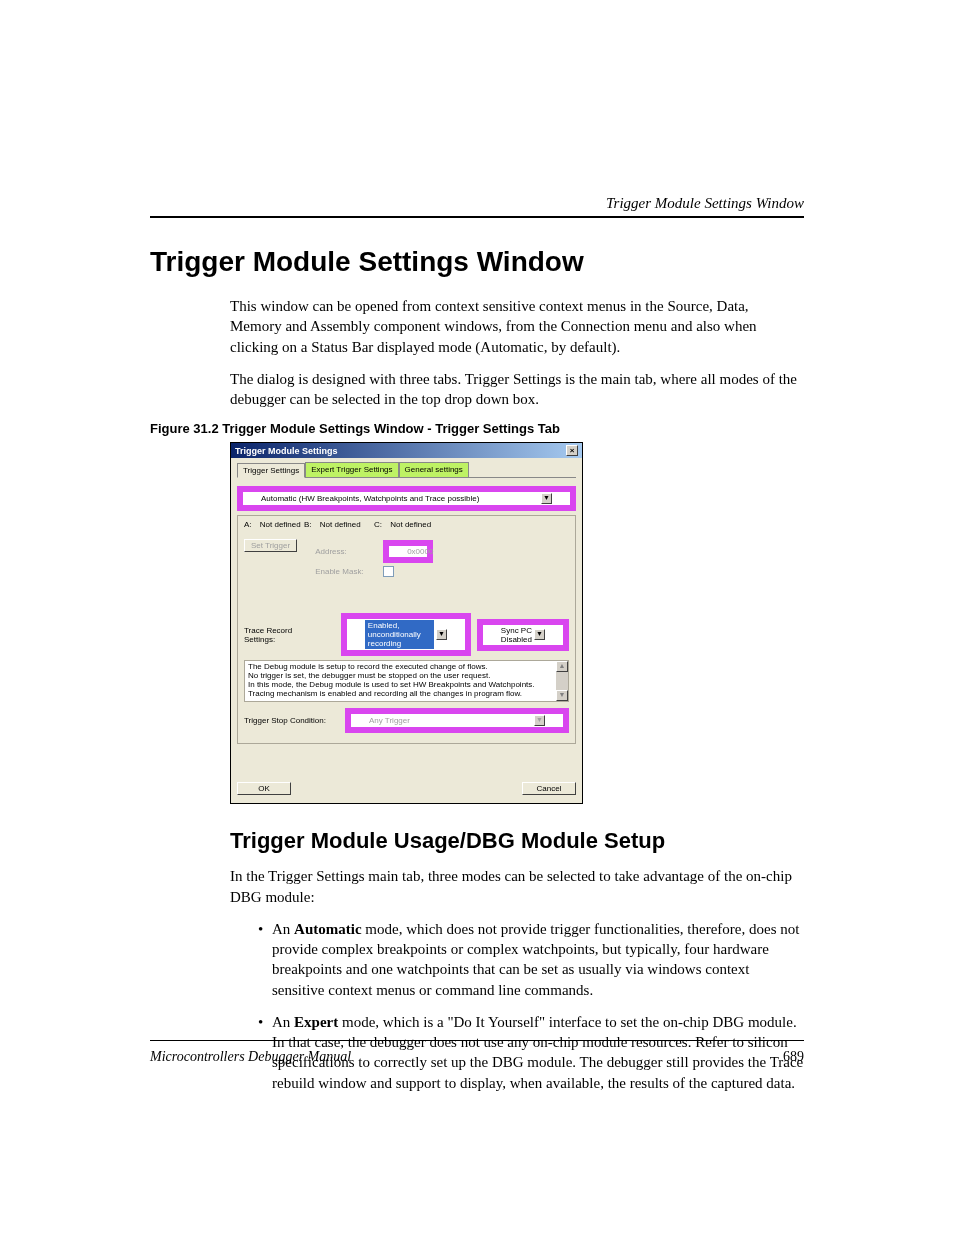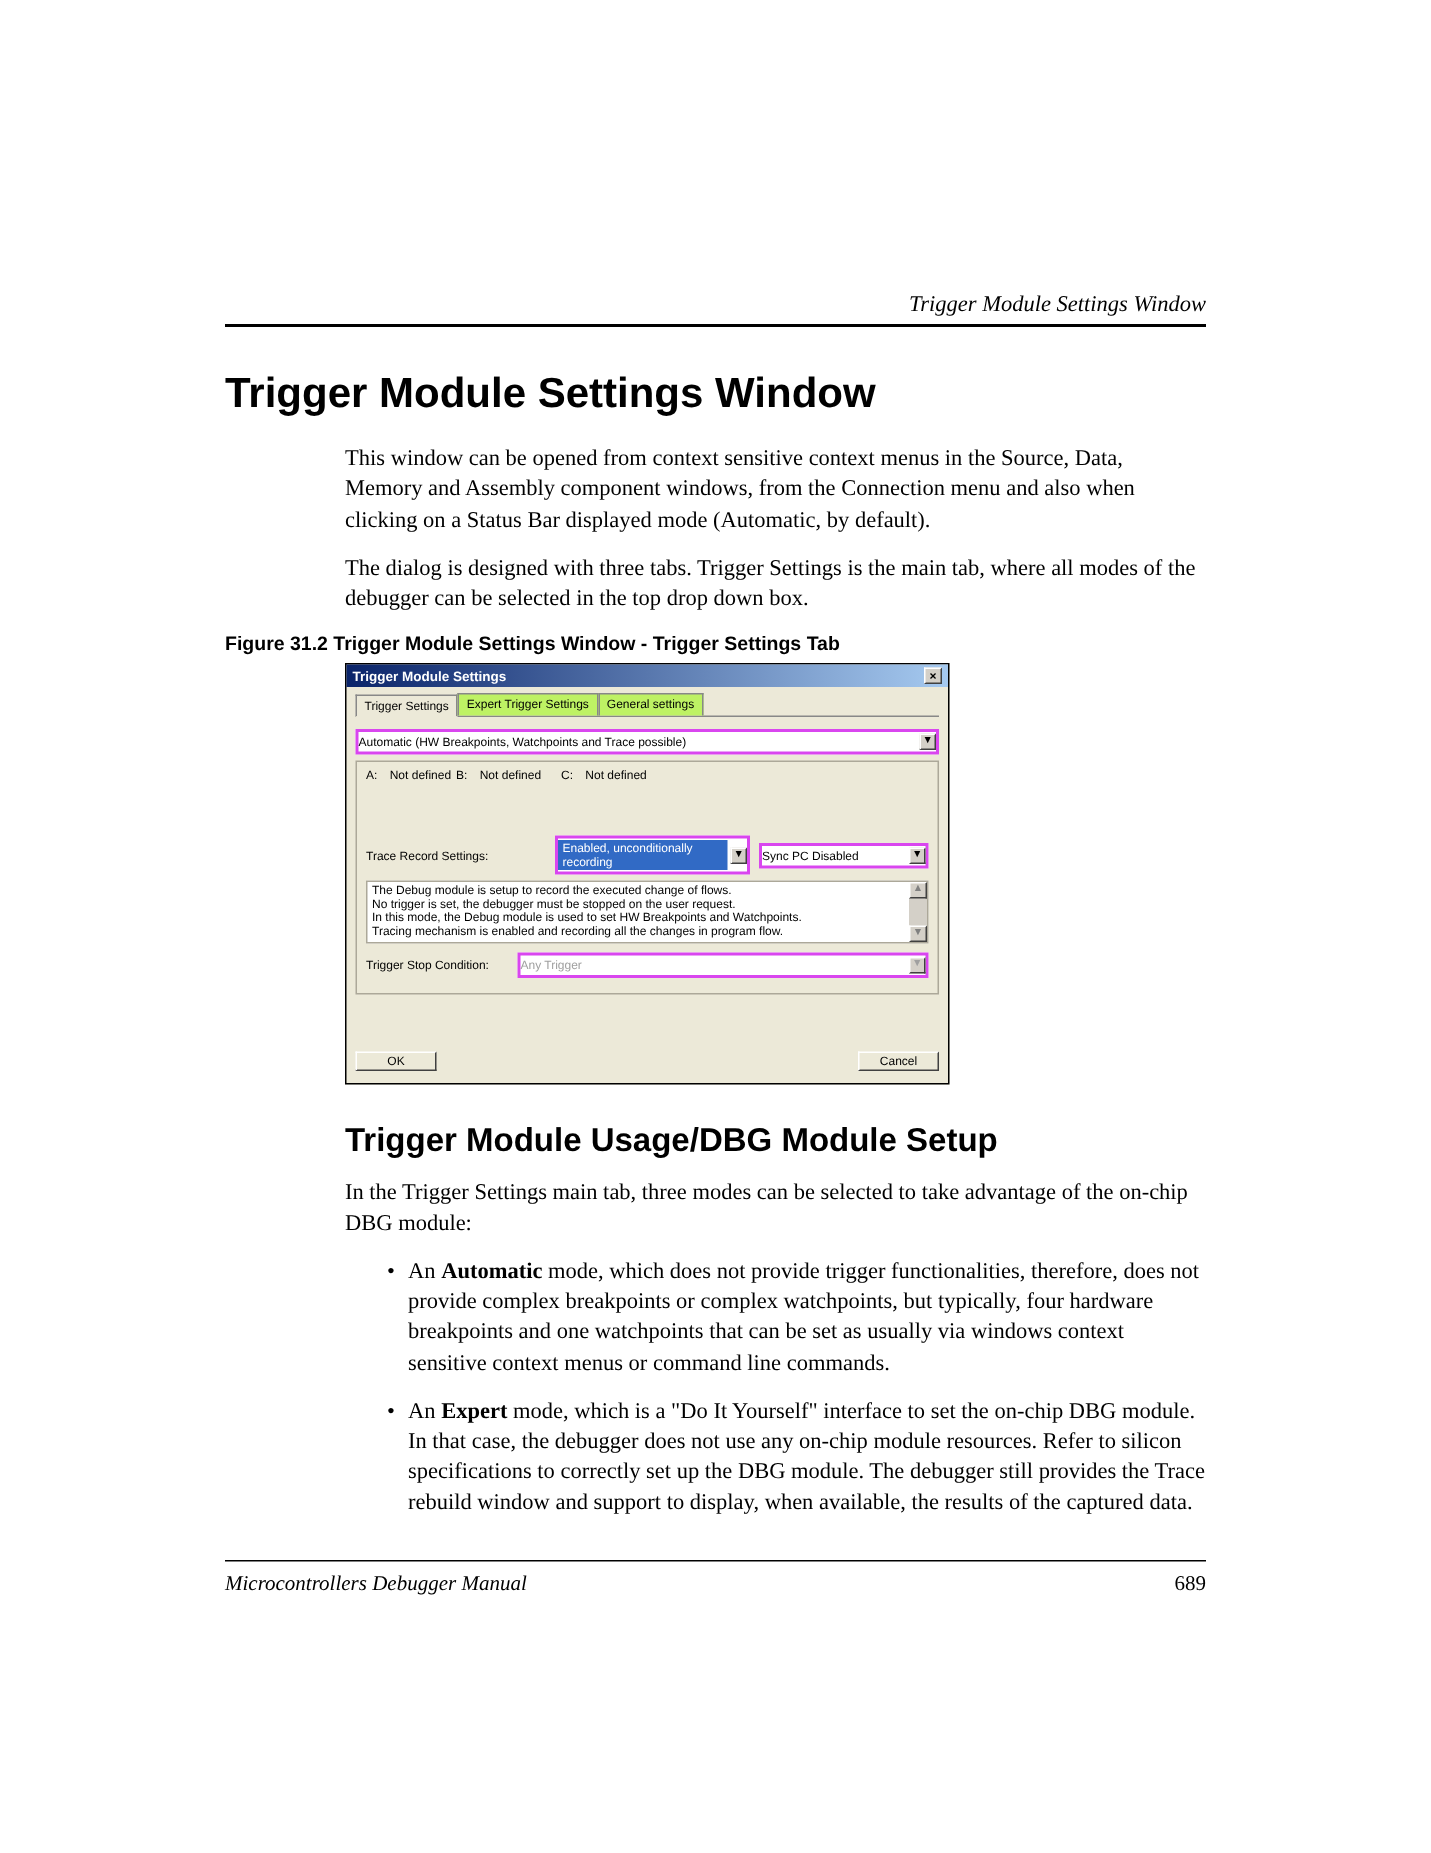--- a/index.html
+++ b/index.html
@@ -50,21 +50,21 @@
   }
   .fig-caption {
     font-family: Arial, Helvetica, sans-serif;
     font-weight: bold;
     font-size: 13px;
     margin-top: 6px;
     margin-bottom: 6px;
   }
   
   .dialog {
-    width: 403px;
+    width: 353px;
     margin: 0 0 24px 80px;
     font-family: "MS Sans Serif", Tahoma, Arial, sans-serif;
     font-size: 8px;
     border: 1px solid #000;
     background: #ece9d8;
     color: #000;
   }
   .dlg-title {
     background: linear-gradient(to right, #0a246a 0%, #a6caf0 100%);
     color: #fff;
@@ -98,24 +98,24 @@
     background:#bef264;
     margin-right:0;
     position:relative;
   }
   .tabs .tab.active {
     background:#ece9d8;
     top:1px;
     border-bottom:1px solid #ece9d8;
   }
   .combo, .textin, .btn, .select-box {
-    border:2px solid #d946ef;
+    border:6px solid #d946ef;
     background:#fff;
     font-size:8px;
-    padding:1px 0;
+    padding:1px 18px;
   }
   .combo { display:flex; justify-content:space-between; align-items:center; }
   .combo .arrow, .select-box .arrow {
     width:11px; height:11px;
     background:#d4d0c8;
     border:1px solid #fff;
     border-right-color:#404040;
     border-bottom-color:#404040;
     text-align:center;
     line-height:8px;
@@ -237,20 +237,35 @@
         <span>Automatic (HW Breakpoints, Watchpoints and Trace possible)</span>
         <span class="arrow">▼</span>
       </div>
 
       <div class="panel">
         <div class="row-abc">
           <div class="col c1"><span>A:</span>&nbsp;<span>Not defined</span></div>
           <div class="col c2"><span>B:</span>&nbsp;<span>Not defined</span></div>
           <div class="col c3"><span>C:</span>&nbsp;<span>Not defined</span></div>
         </div>
+        <div style="display:flex; gap:18px; align-items:flex-start;">
+          <div>
+            <div class="btn" style="margin-top:2px;">Set Trigger</div>
+          </div>
+          <div>
+            <div class="form-row">
+              <span class="lbl">Address:</span>
+              <span class="textin">0x0000</span>
+            </div>
+            <div class="form-row">
+              <span class="lbl">Enable Mask:</span>
+              <span class="chk"></span>
+            </div>
+          </div>
+        </div>
 
         <div class="trace-row">
           <span class="lbl2">Trace Record Settings:</span>
           <div class="select-box" style="flex:0 0 130px;margin-left:25px;">
             <span class="sel-blue">Enabled, unconditionally recording</span>
             <span class="arrow">▼</span>
           </div>
           <div class="select-box" style="flex:1;">
             <span style="flex:1;">Sync PC Disabled</span>
             <span class="arrow">▼</span>

